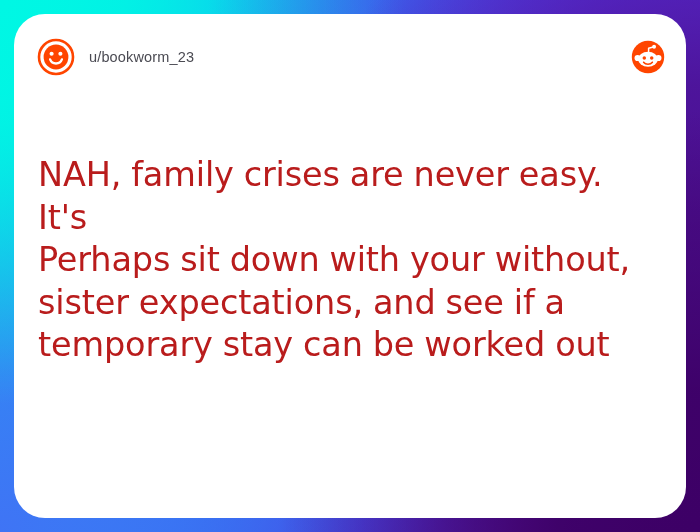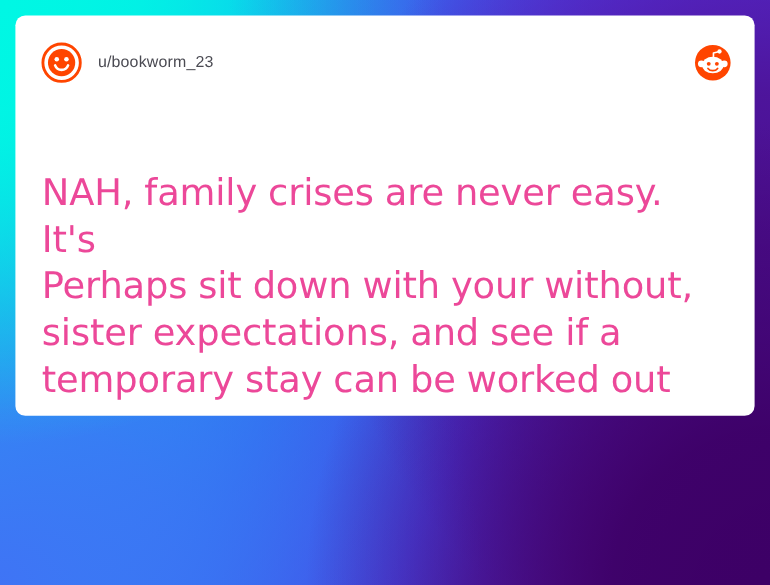--- a/index.html
+++ b/index.html
@@ -33,24 +33,24 @@
       radial-gradient(circle at 0% 100%, #3f74f5 0%, rgba(63,116,245,0.8) 18%, rgba(63,116,245,0.0) 50%),
       linear-gradient(115deg, #00f2e0 0%, #12b7f2 22%, #2a74ee 44%, #4a3ae0 64%, #5a1ba8 82%, #3b0068 100%);
   }
 
   
   .card {
     position: absolute;
     left: 14px;
     top: 14px;
     width: 672px;
-    height: 364px;
+    height: 504px;
     box-sizing: border-box;
     background: #ffffff;
-    border-radius: 9px;
+    border-radius: 31px;
     overflow: hidden;
   }
 
   
   .card-header {
     position: absolute;
     left: 0;
     top: 0;
     right: 0;
     height: 86px;
@@ -86,21 +86,21 @@
   }
 
   
   .card-body {
     position: absolute;
     left: 24px;
     right: 34px;
     top: 140px;
     font-size: 33.5px;
     line-height: 42.5px;
-    color: #ec4899;
+    color: #b91c1c;
     letter-spacing: -0.15px;
     word-spacing: -0.5px;
     font-family: "DejaVu Sans", sans-serif;
     font-weight: 400;
   }
   .card-body p {
     margin: 0;
   }
 </style>
 </head>

